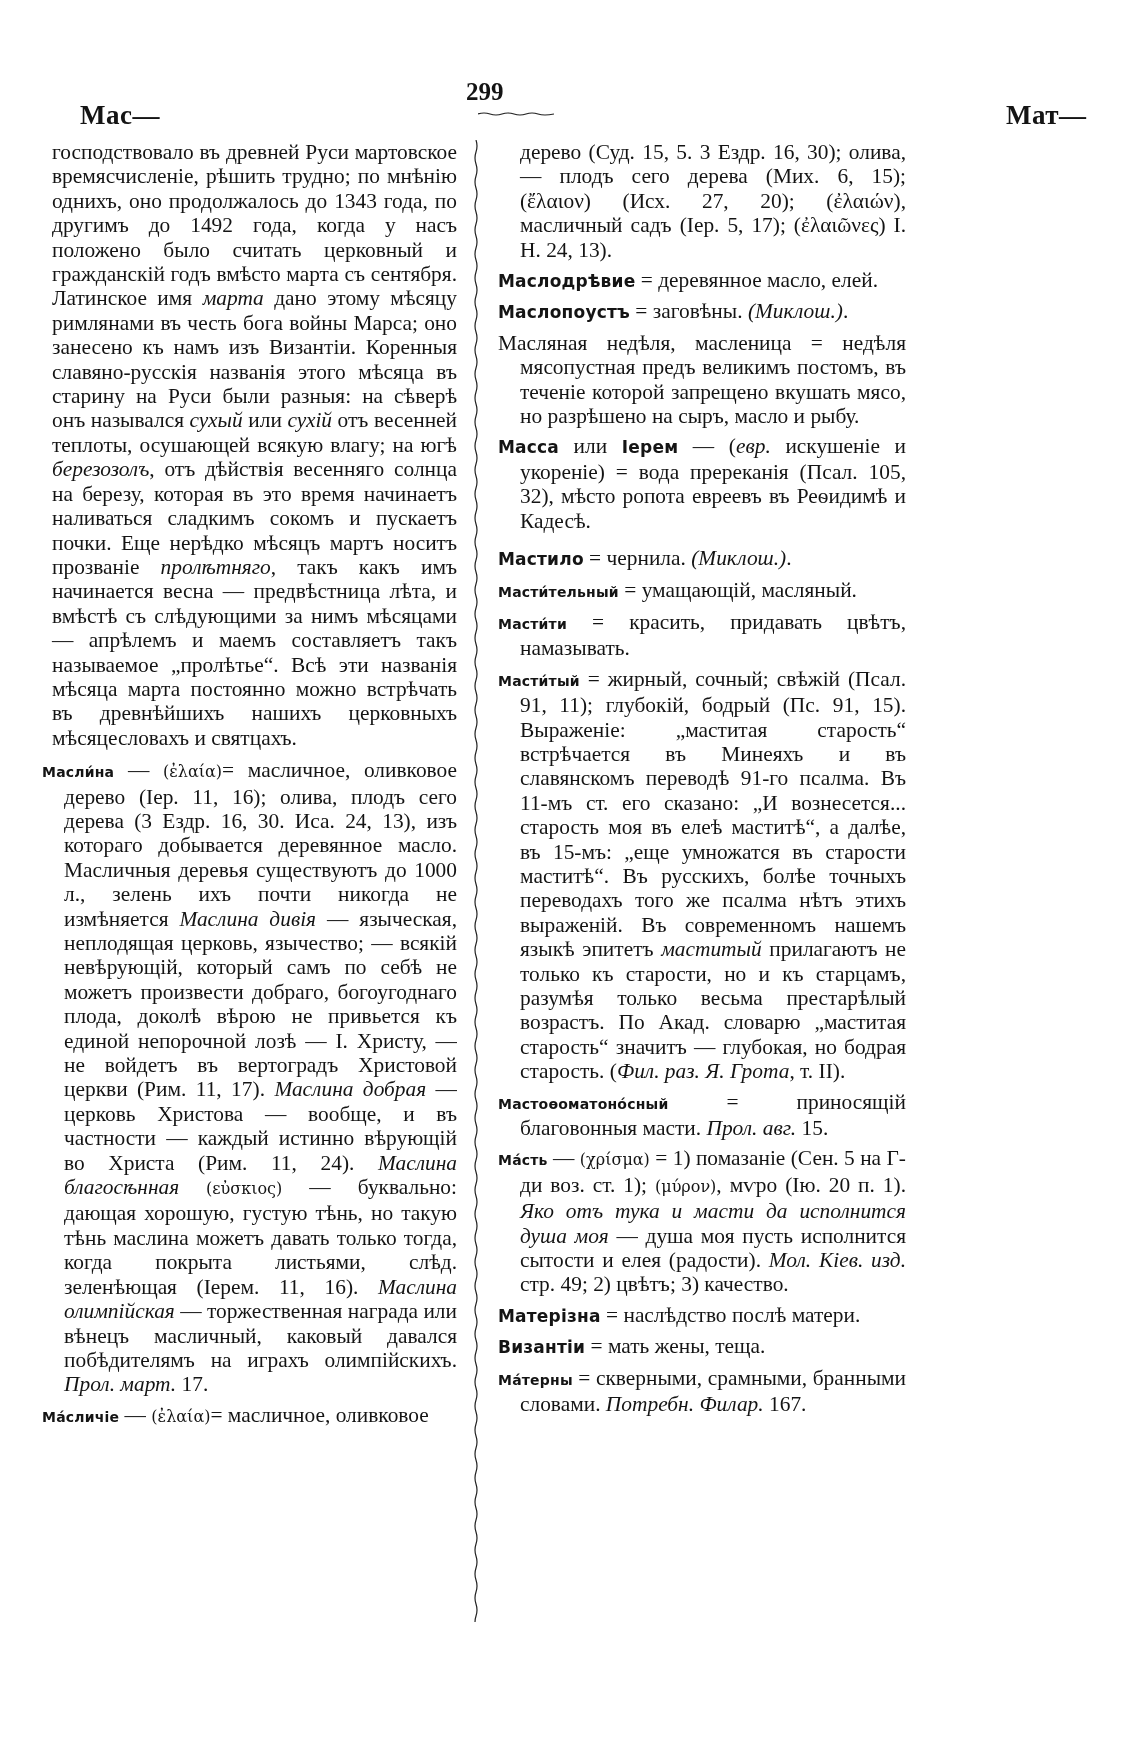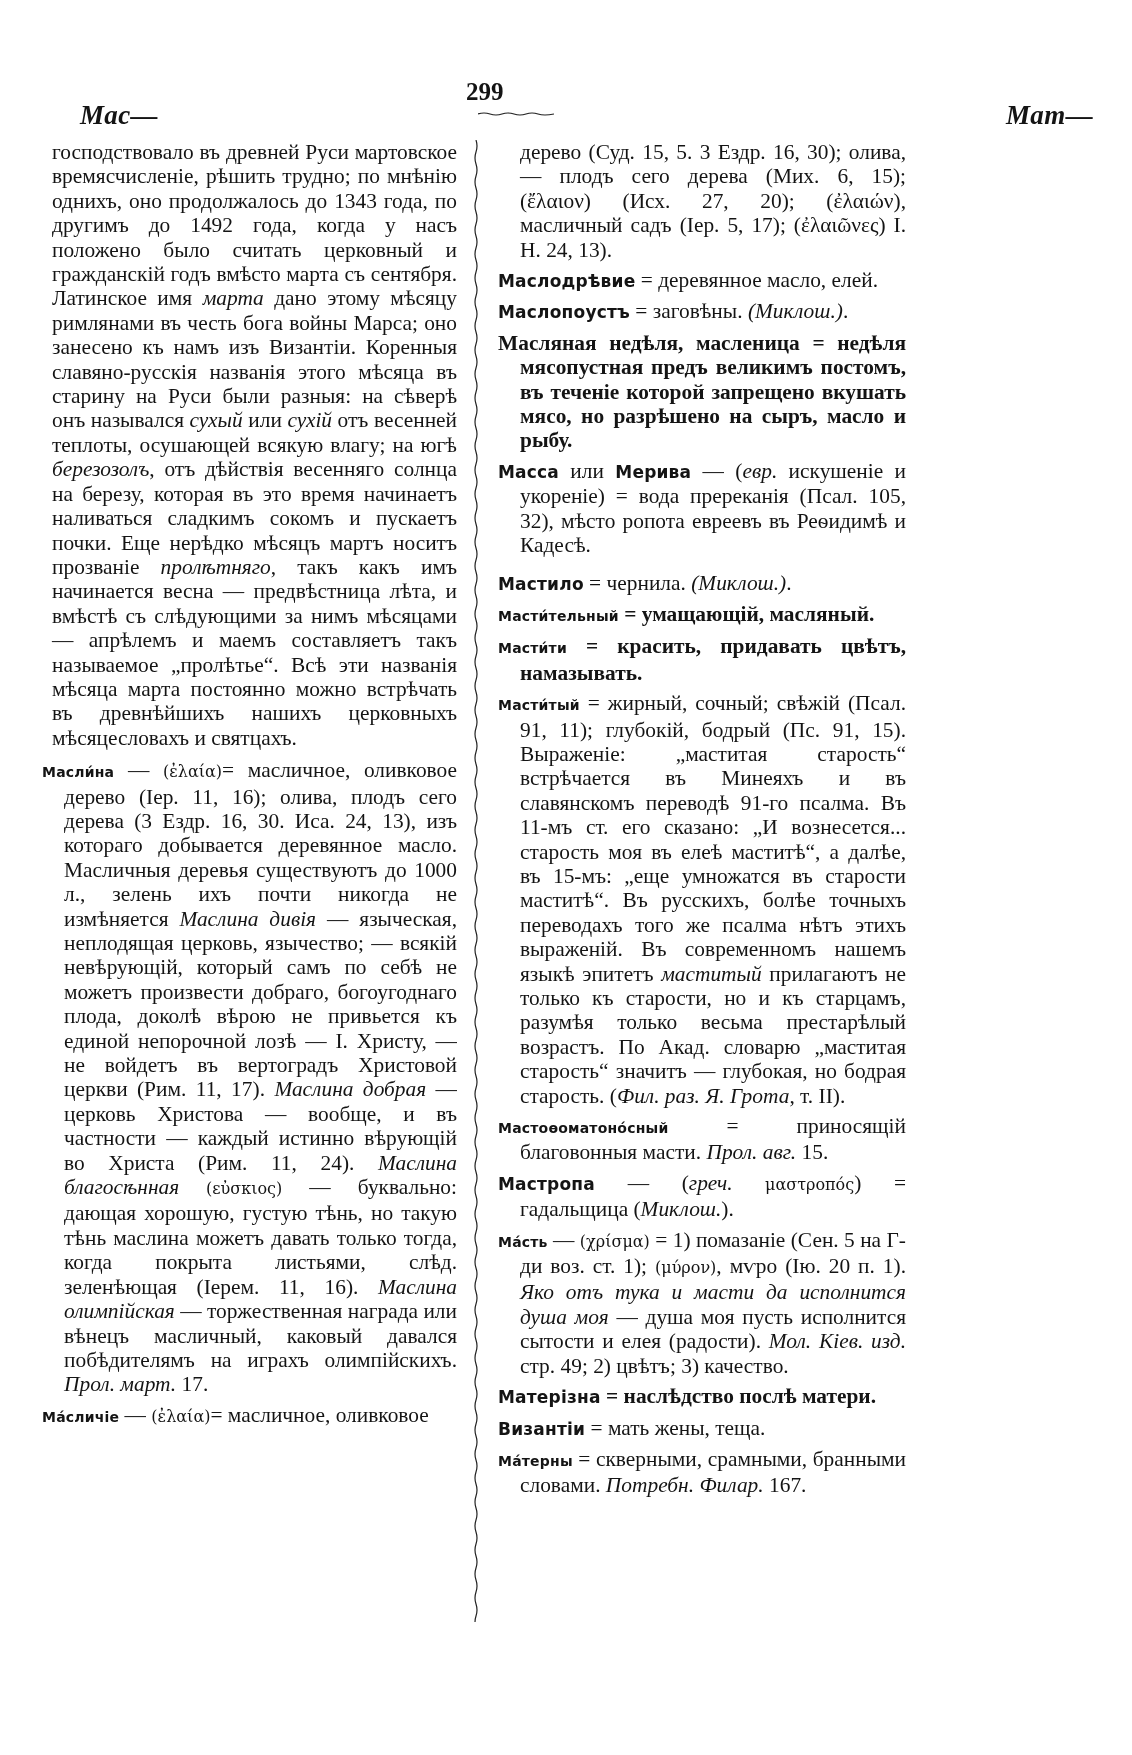--- a/index.html
+++ b/index.html
@@ -12,21 +12,20 @@
     position: absolute; top: 78px; left: 466px; width: 100px; text-align: left;
     font-family: "Liberation Serif", serif; font-weight: bold; font-size: 25px;
   }
   .page-number-rule {
     position: absolute; top: 112px; left: 478px; width: 76px; height: 4px;
   }
   .running-head {
     position: absolute; top: 100px;
     font-family: "Liberation Serif", serif; font-weight: bold; font-size: 27px;
     letter-spacing: 0.5px;
-    font-style: italic;
   }
   .running-head.left { left: 80px; }
   .running-head.right { left: 1006px; }
   .col {
     position: absolute; top: 140px;
     font-family: "Liberation Serif", serif; font-size: 21.4px; line-height: 24.4px;
     text-align: justify;
   }
   .col.left { left: 52px; width: 405px; }
   .col.right { left: 520px; width: 386px; }
@@ -34,21 +33,21 @@
     position: absolute; left: 472px; top: 140px; width: 8px; height: 1482px;
   }
   p.para { margin: 0; text-indent: 0; }
   .entry { margin: 0 0 6px 0; padding-left: 22px; text-indent: -22px; }
   .hw {
     font-family: "DejaVu Sans", sans-serif; font-weight: bold; font-size: 14px;
     letter-spacing: 0.2px;
   }
   .hw.small { font-size: 17px; }
   .it { font-style: italic; }
-  .b { font-weight: bold; }
+  .b { font-weight: normal; }
   .gr { font-family: "DejaVu Serif", serif; font-size: 16px; }
 </style>
 </head>
 <body>
 
 <div class="page-number">299</div>
 <svg class="page-number-rule" viewBox="0 0 76 4" preserveAspectRatio="none">
   <path d="M0 2 Q 6 0 12 2 T 24 2 T 36 2 T 48 2 T 60 2 T 76 2" stroke="#222" stroke-width="1.2" fill="none"></path>
 </svg>
 
@@ -79,41 +78,38 @@
   <p class="entry" style="margin-left:-22px;">
     <span class="hw small">Маслодрѣвие</span><span> = деревянное масло, елей.</span>
   </p>
   <p class="entry" style="margin-left:-22px;">
     <span class="hw small">Маслопоустъ</span><span> = заговѣны. </span><span class="it">(Миклош.)</span><span>.</span>
   </p>
   <p class="entry" style="margin-left:-22px;">
     <span class="b">Масляная недѣля, масленица</span><span class="b"> = недѣля мясопустная предъ великимъ постомъ, въ теченіе которой запрещено вкушать мясо, но разрѣшено на сыръ, масло и рыбу.</span>
   </p>
   <p class="entry" style="margin-left:-22px;">
-    <span class="hw small">Масса</span><span> или </span><span class="hw small">Мерива</span><span> — (</span><span class="it">евр.</span><span> искушеніе и укореніе) = вода пререканія (Псал. 105, 32), мѣсто ропота евреевъ въ Реѳидимѣ и Кадесѣ.</span>
+    <span class="hw small">Масса</span><span> или </span><span class="hw small">Іерем</span><span> — (</span><span class="it">евр.</span><span> искушеніе и укореніе) = вода пререканія (Псал. 105, 32), мѣсто ропота евреевъ въ Реѳидимѣ и Кадесѣ.</span>
   </p>
   <p class="entry" style="margin-left:-22px;margin-top:13px;">
     <span class="hw small">Мастило</span><span> = чернила. </span><span class="it">(Миклош.)</span><span>.</span>
   </p>
   <p class="entry" style="margin-left:-22px;">
     <span class="hw">Масти́тельный</span><span class="b"> = умащающій, масляный.</span>
   </p>
   <p class="entry" style="margin-left:-22px;">
     <span class="hw">Масти́ти</span><span class="b"> = красить, придавать цвѣтъ, намазывать.</span>
   </p>
   <p class="entry" style="margin-left:-22px;">
     <span class="hw">Масти́тый</span><span> = жирный, сочный; свѣжій (Псал. 91, 11); глубокій, бодрый (Пс. 91, 15). Выраженіе: „маститая старость“ встрѣчается въ Минеяхъ и въ славянскомъ переводѣ 91-го псалма. Въ 11-мъ ст. его сказано: „И вознесется... старость моя въ елеѣ маститѣ“, а далѣе, въ 15-мъ: „еще умножатся въ старости маститѣ“. Въ русскихъ, болѣе точныхъ переводахъ того же псалма нѣтъ этихъ выраженій. Въ современномъ нашемъ языкѣ эпитетъ </span><span class="it">маститый</span><span> прилагаютъ не только къ старости, но и къ старцамъ, разумѣя только весьма престарѣлый возрастъ. По Акад. словарю „маститая старость“ значитъ — глубокая, но бодрая старость. (</span><span class="it">Фил. раз. Я. Грота</span><span>, т. II).</span>
   </p>
   <p class="entry" style="margin-left:-22px;">
     <span class="hw">Мастоѳоматоно́сный</span><span> = приносящій благовонныя масти. </span><span class="it">Прол. авг.</span><span> 15.</span>
   </p>
   <p class="entry" style="margin-left:-22px;">
-    <span class="hw small">Мастропа</span><span> — (</span><span class="it">греч.</span><span class="gr"> μαστροπός</span><span>) = гадальщица (</span><span class="it">Миклош.</span><span>).</span>
-  </p>
-  <p class="entry" style="margin-left:-22px;">
     <span class="hw">Ма́сть</span><span> — </span><span class="gr">(χρίσμα)</span><span> = 1) помазаніе (Сен. 5 на Г-ди воз. ст. 1); </span><span class="gr">(μύρον)</span><span>, мѵро (Ію. 20 п. 1). </span><span class="it">Яко отъ тука и масти да исполнится душа моя</span><span> — душа моя пусть исполнится сытости и елея (радости). </span><span class="it">Мол. Кіев. изд.</span><span> стр. 49; 2) цвѣтъ; 3) качество.</span>
   </p>
   <p class="entry" style="margin-left:-22px;">
     <span class="hw small">Матерізна</span><span class="b"> = наслѣдство послѣ матери.</span>
   </p>
   <p class="entry" style="margin-left:-22px;">
     <span class="hw small">Византіи</span><span> = мать жены, теща.</span>
   </p>
   <p class="entry" style="margin-left:-22px;">
     <span class="hw">Ма́терны</span><span> = скверными, срамными, бранными словами. </span><span class="it">Потребн. Филар.</span><span> 167.</span>

